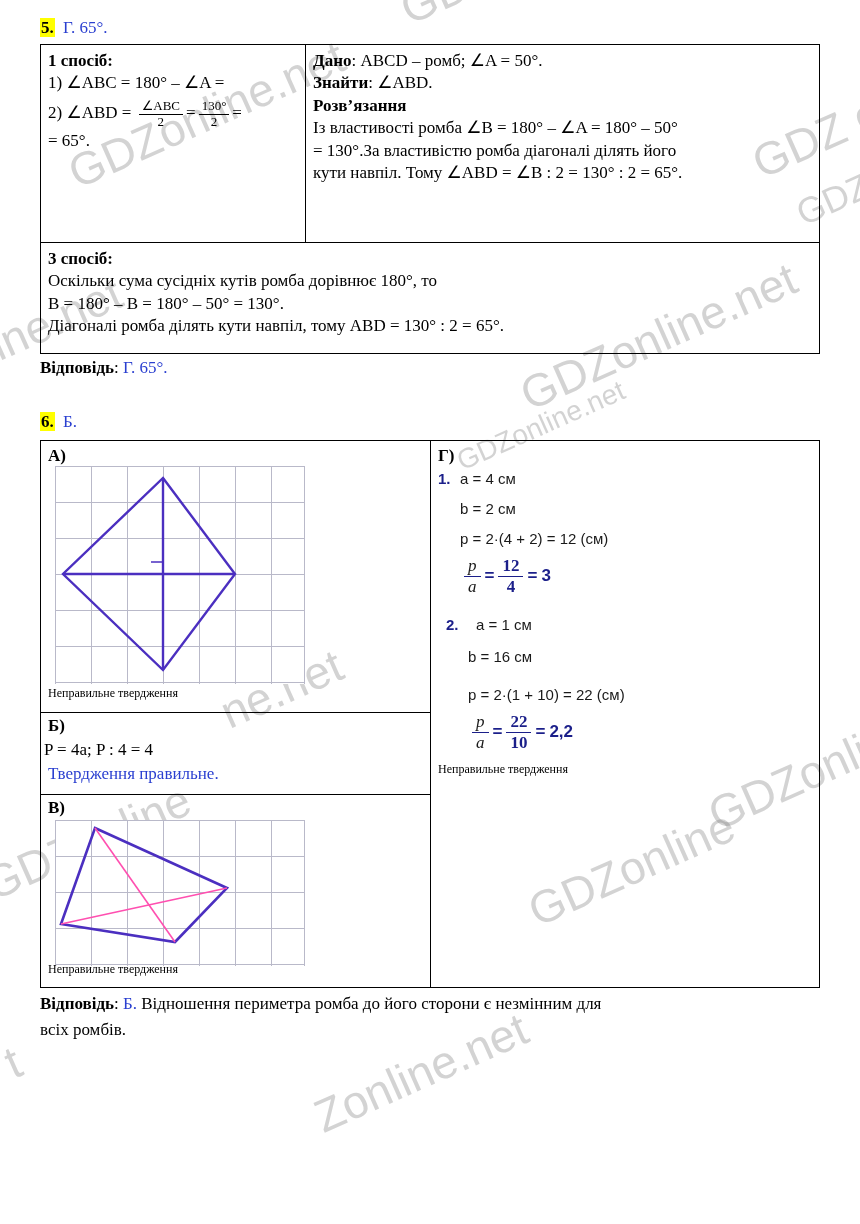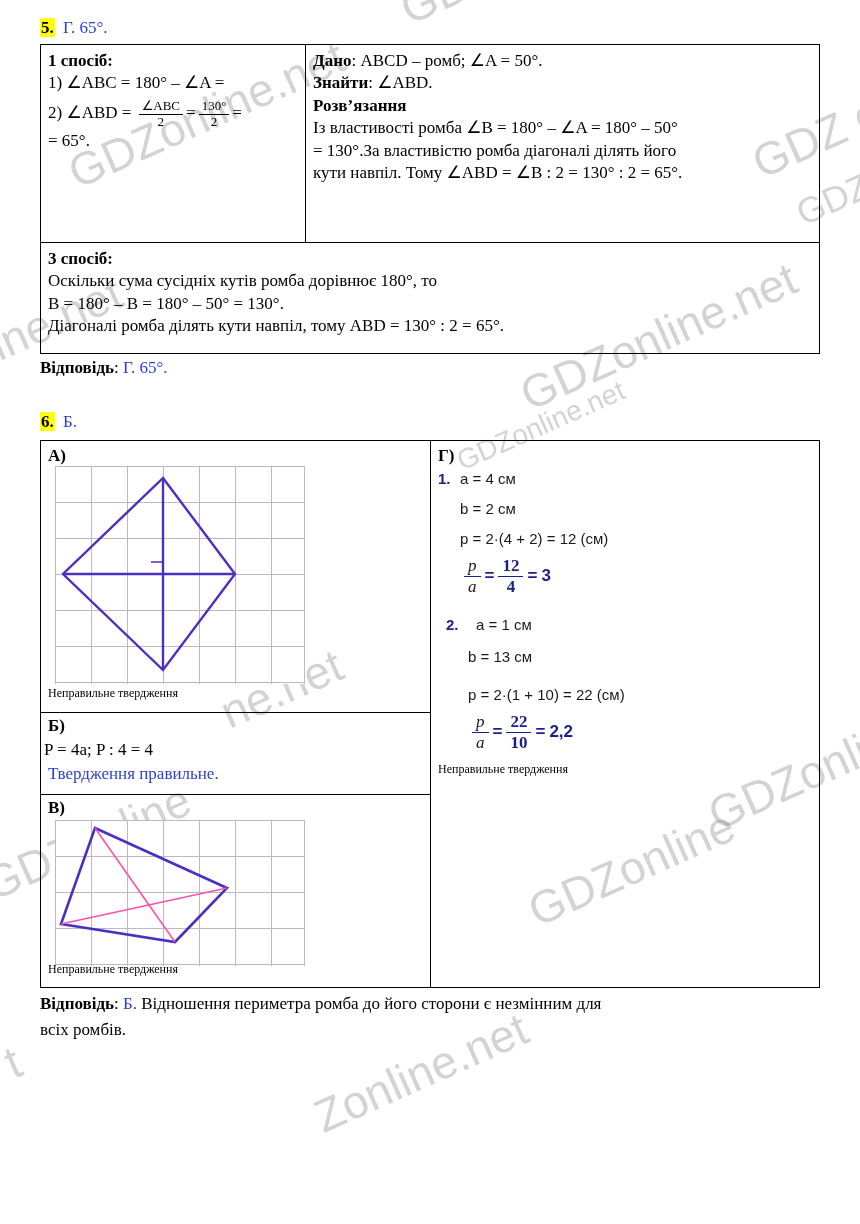--- a/index.html
+++ b/index.html
@@ -191,21 +191,21 @@
   <div class="mathline mnum" style="left:438px;top:470px;">1.</div>
   <div class="mathline" style="left:460px;top:470px;">a = 4 см</div>
   <div class="mathline" style="left:460px;top:500px;">b = 2 см</div>
   <div class="mathline" style="left:460px;top:530px;">p = 2·(4 + 2) = 12 (см)</div>
   <div class="mathline" style="left:460px;top:556px;white-space:nowrap;">
     <span class="fracB"><span class="top">p</span><span class="bot">a</span></span><span class="bluebold" style="font-size:17px;">=</span><span class="fracB" style="font-style:normal;color:#1b1f8a;font-weight:bold;"><span class="top">12</span><span class="bot">4</span></span><span class="bluebold" style="font-size:17px;">=</span><span class="bluebold" style="font-size:17px;margin-left:4px;">3</span>
   </div>
 
   <div class="mathline mnum" style="left:446px;top:616px;">2.</div>
   <div class="mathline" style="left:476px;top:616px;">a = 1 см</div>
-  <div class="mathline" style="left:468px;top:648px;">b = 13 см</div>
+  <div class="mathline" style="left:468px;top:648px;">b = 16 см</div>
   <div class="mathline" style="left:468px;top:686px;">p = 2·(1 + 10) = 22 (см)</div>
   <div class="mathline" style="left:468px;top:712px;white-space:nowrap;">
     <span class="fracB"><span class="top">p</span><span class="bot">a</span></span><span class="bluebold" style="font-size:17px;">=</span><span class="fracB" style="font-style:normal;color:#1b1f8a;font-weight:bold;"><span class="top">22</span><span class="bot">10</span></span><span class="bluebold" style="font-size:17px;">=</span><span class="bluebold" style="font-size:17px;margin-left:4px;">2,2</span>
   </div>
 
   <div class="caption" style="left:438px;top:762px;">Неправильне твердження</div>
 
   <div class="q-line" style="left:40px;top:994px;width:790px;">
     <span class="bold">Відповідь</span><span>: </span><span class="blue">Б.</span><span> Відношення периметра ромба до його сторони є незмінним для</span>
   </div>

